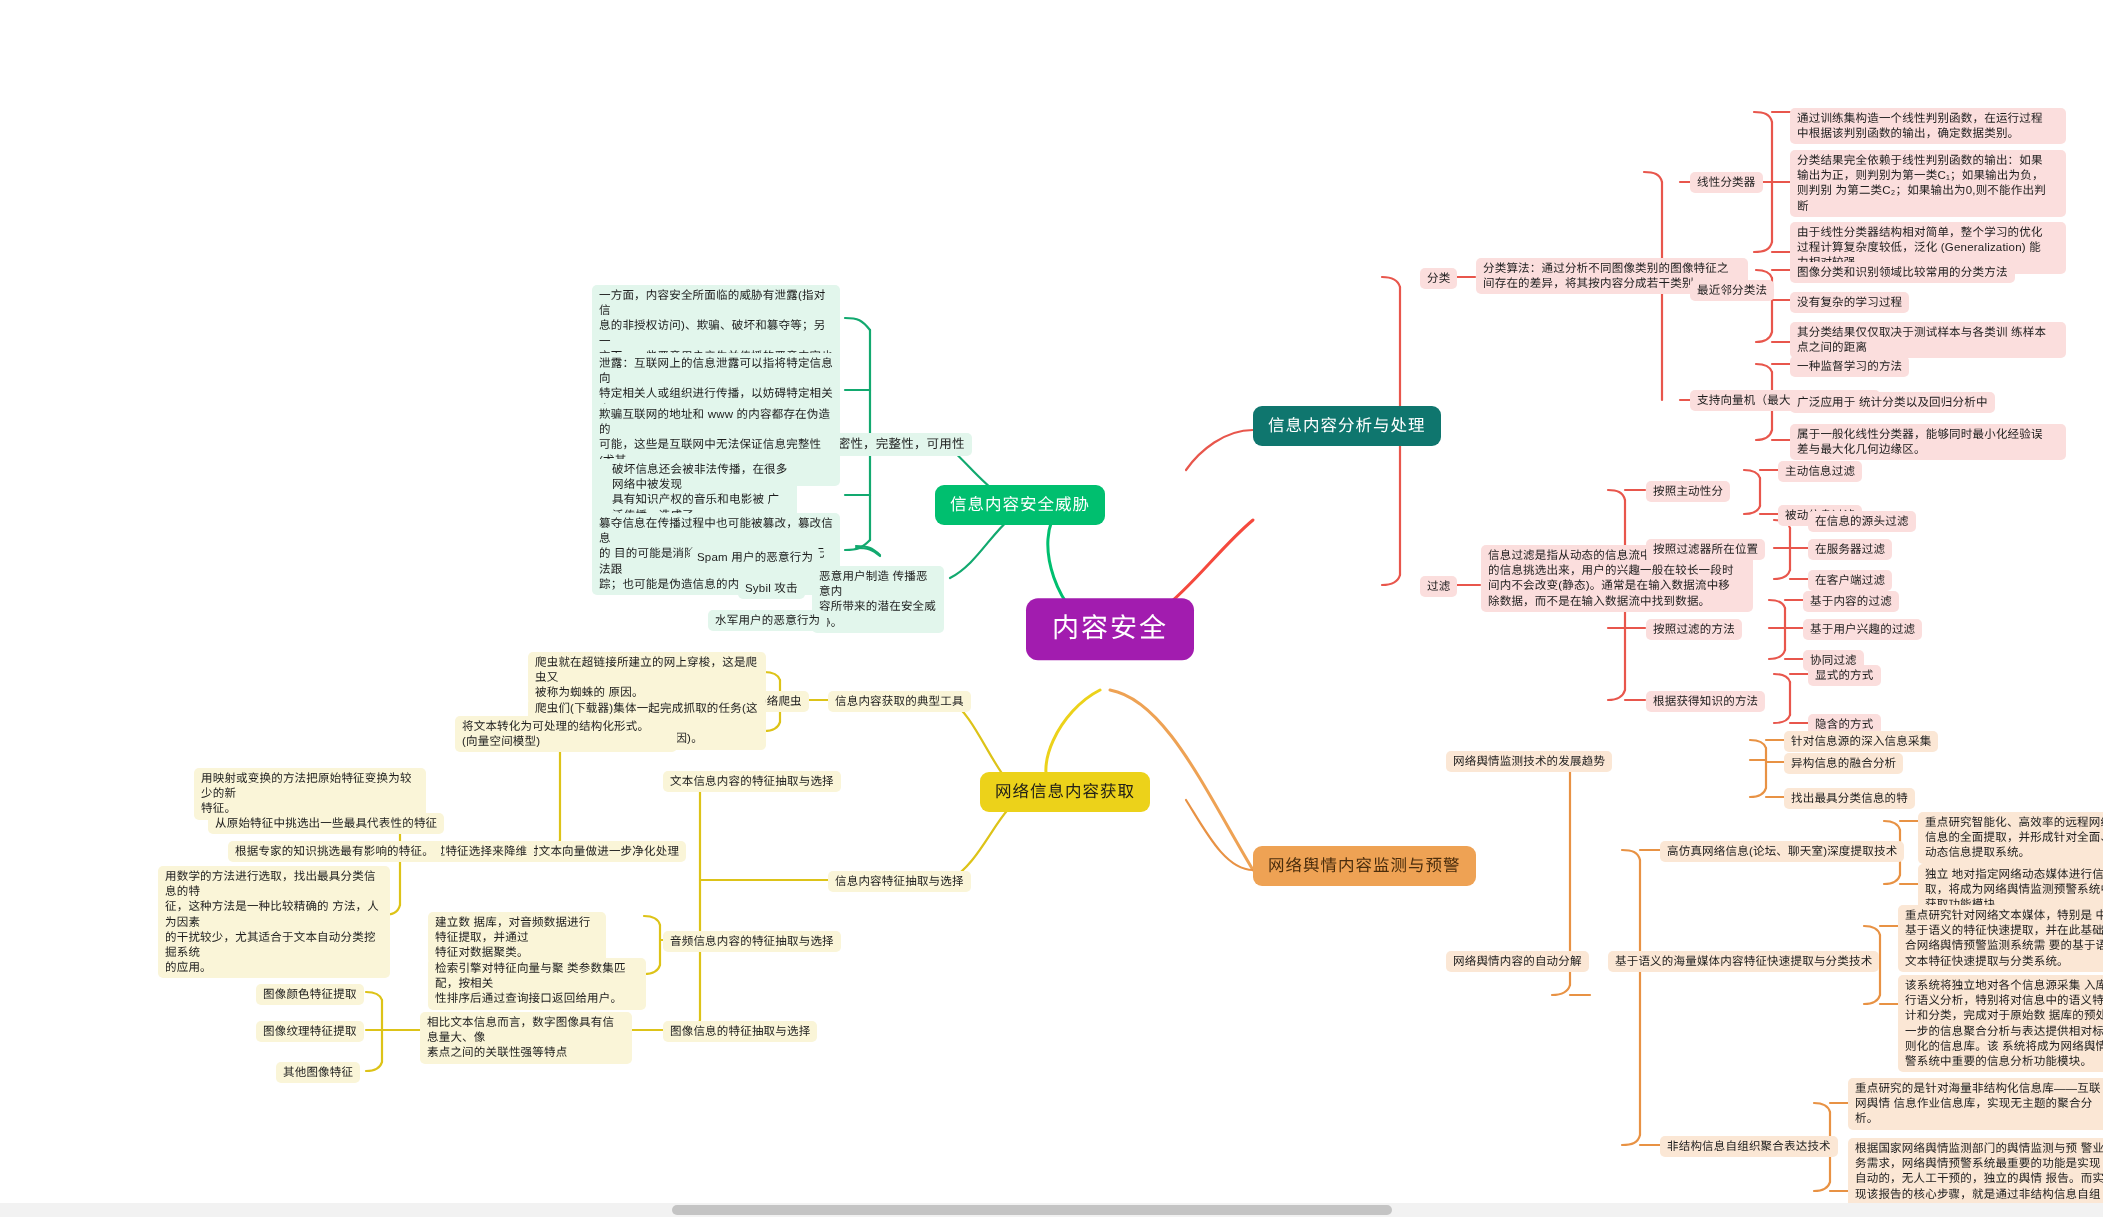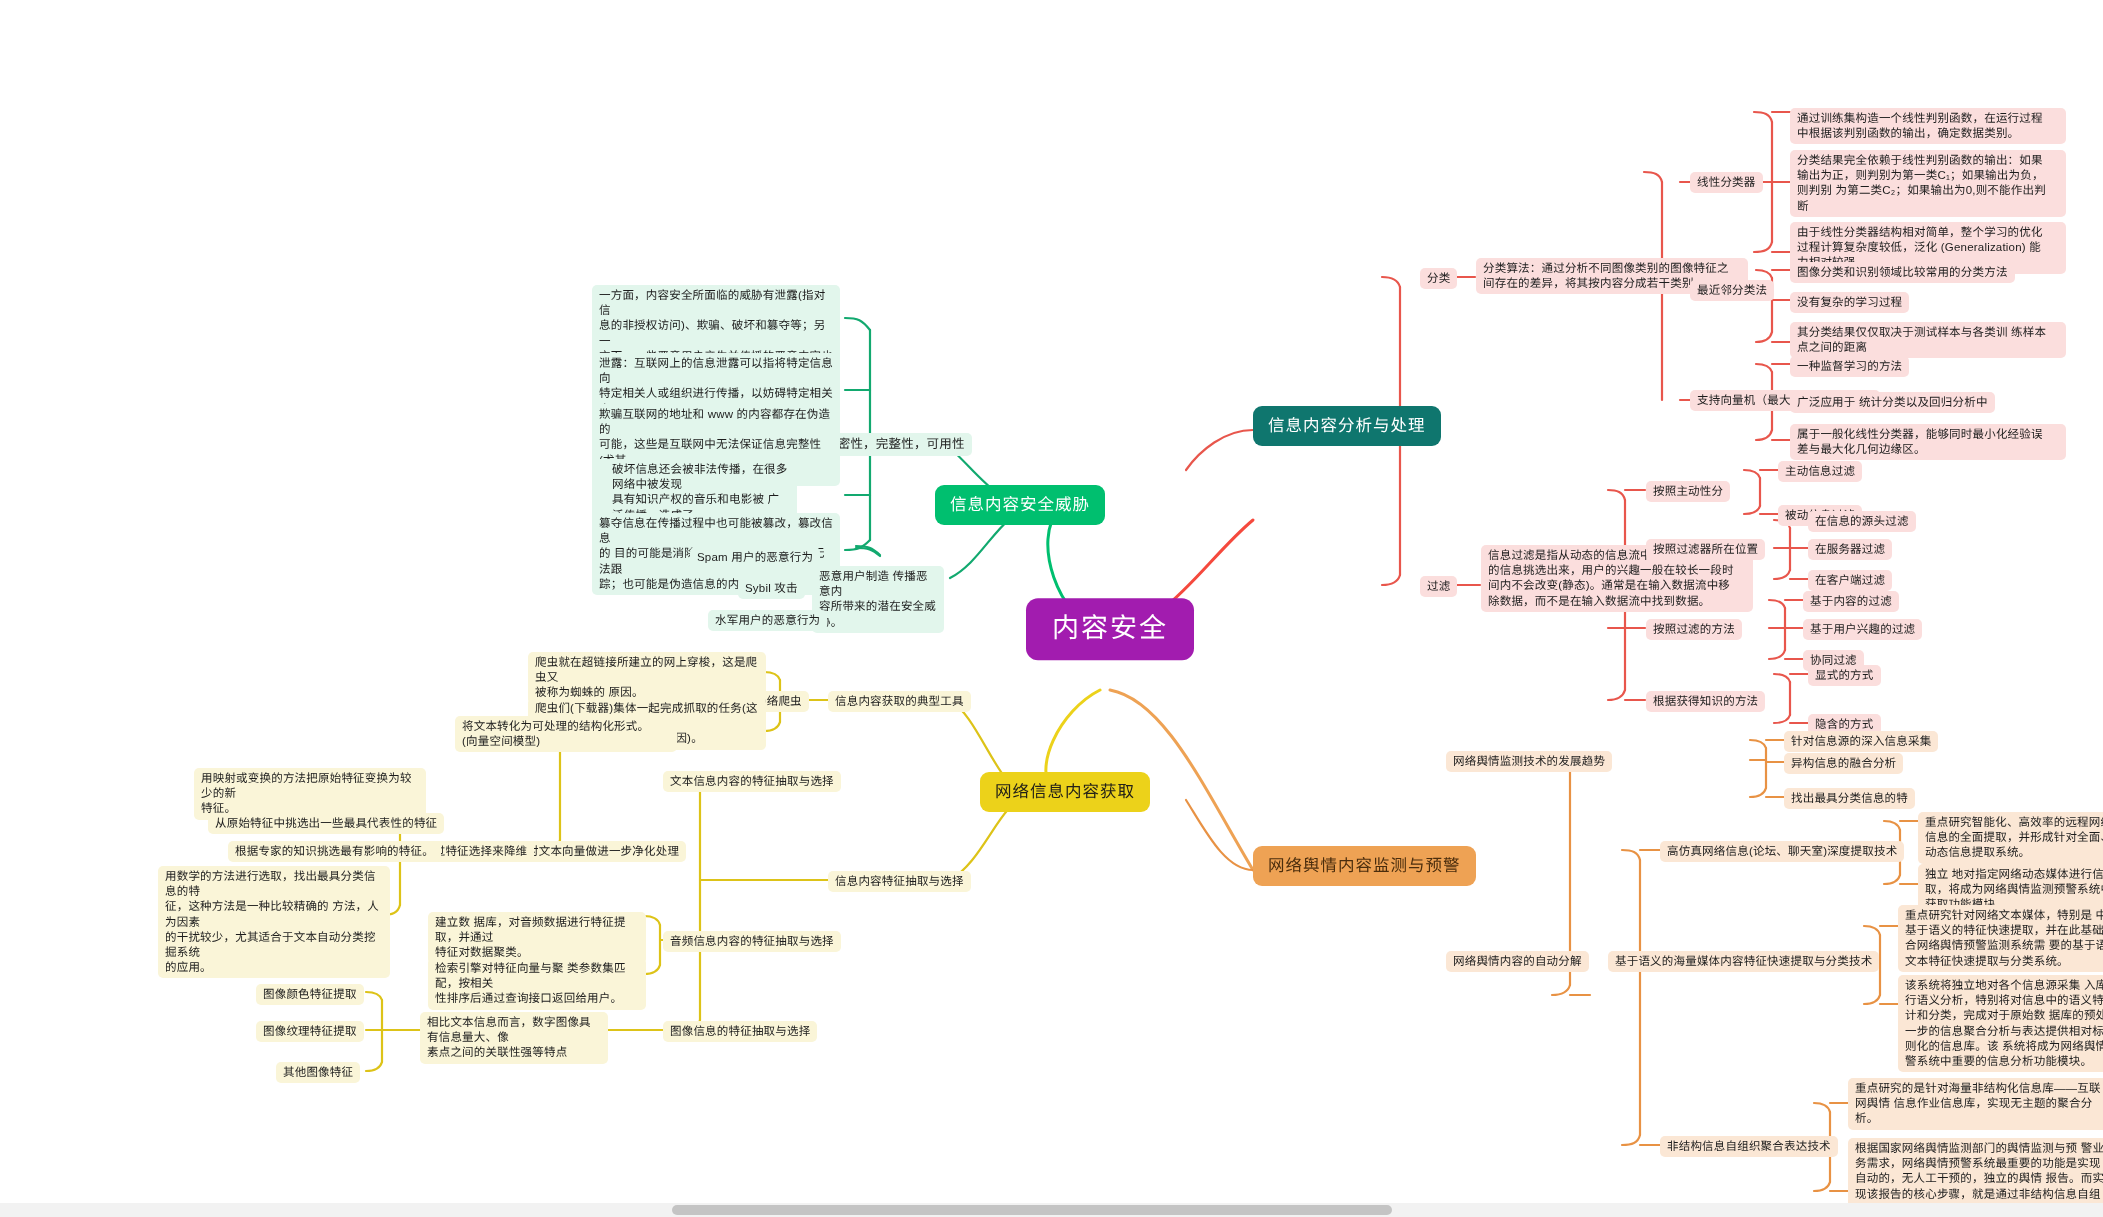--- a/index.html
+++ b/index.html
@@ -400,27 +400,27 @@
   <div class="node y t12" style="left:158px; top:768px; width:232px;margin-left:36px;">用映射或变换的方法把原始特征变换为较少的新
 特征。</div>
   <div class="node y t12 nowrap alignR" style="left:208px; top:813px;">从原始特征中挑选出一些最具代表性的特征</div>
   <div class="node y t12 nowrap alignR" style="left:228px; top:841px;">根据专家的知识挑选最有影响的特征。</div>
   <div class="node y t12" style="left:158px; top:866px; width:232px;">用数学的方法进行选取，找出最具分类信息的特
 征，这种方法是一种比较精确的 方法，人为因素
 的干扰较少，尤其适合于文本自动分类挖掘系统
 的应用。</div>
 
   <div class="node y t12 nowrap" style="left:663px; top:931px;">音频信息内容的特征抽取与选择</div>
-  <div class="node y t12" style="left:428px; top:912px; width:218px;">建立数 据库，对音频数据进行特征提取，并通过
+  <div class="node y t12" style="left:428px; top:912px; width:178px;">建立数 据库，对音频数据进行特征提取，并通过
 特征对数据聚类。</div>
   <div class="node y t12" style="left:428px; top:958px; width:218px;">检索引擎对特征向量与聚 类参数集匹配，按相关
 性排序后通过查询接口返回给用户。</div>
 
   <div class="node y t12 nowrap" style="left:663px; top:1021px;">图像信息的特征抽取与选择</div>
-  <div class="node y t12" style="left:420px; top:1012px; width:188px;">相比文本信息而言，数字图像具有信息量大、像
+  <div class="node y t12" style="left:420px; top:1012px; width:212px;">相比文本信息而言，数字图像具有信息量大、像
 素点之间的关联性强等特点</div>
   <div class="node y t12 nowrap" style="left:256px; top:984px;">图像颜色特征提取</div>
   <div class="node y t12 nowrap" style="left:256px; top:1021px;">图像纹理特征提取</div>
   <div class="node y t12 nowrap" style="left:276px; top:1062px;">其他图像特征</div>
 
   <div class="node o t12 nowrap" style="left:1446px; top:751px;">网络舆情监测技术的发展趋势</div>
   <div class="node o t12 nowrap" style="left:1784px; top:731px;">针对信息源的深入信息采集</div>
   <div class="node o t12 nowrap" style="left:1784px; top:753px;">异构信息的融合分析</div>
   <div class="node o t12 nowrap" style="left:1784px; top:788px;">找出最具分类信息的特</div>
 

